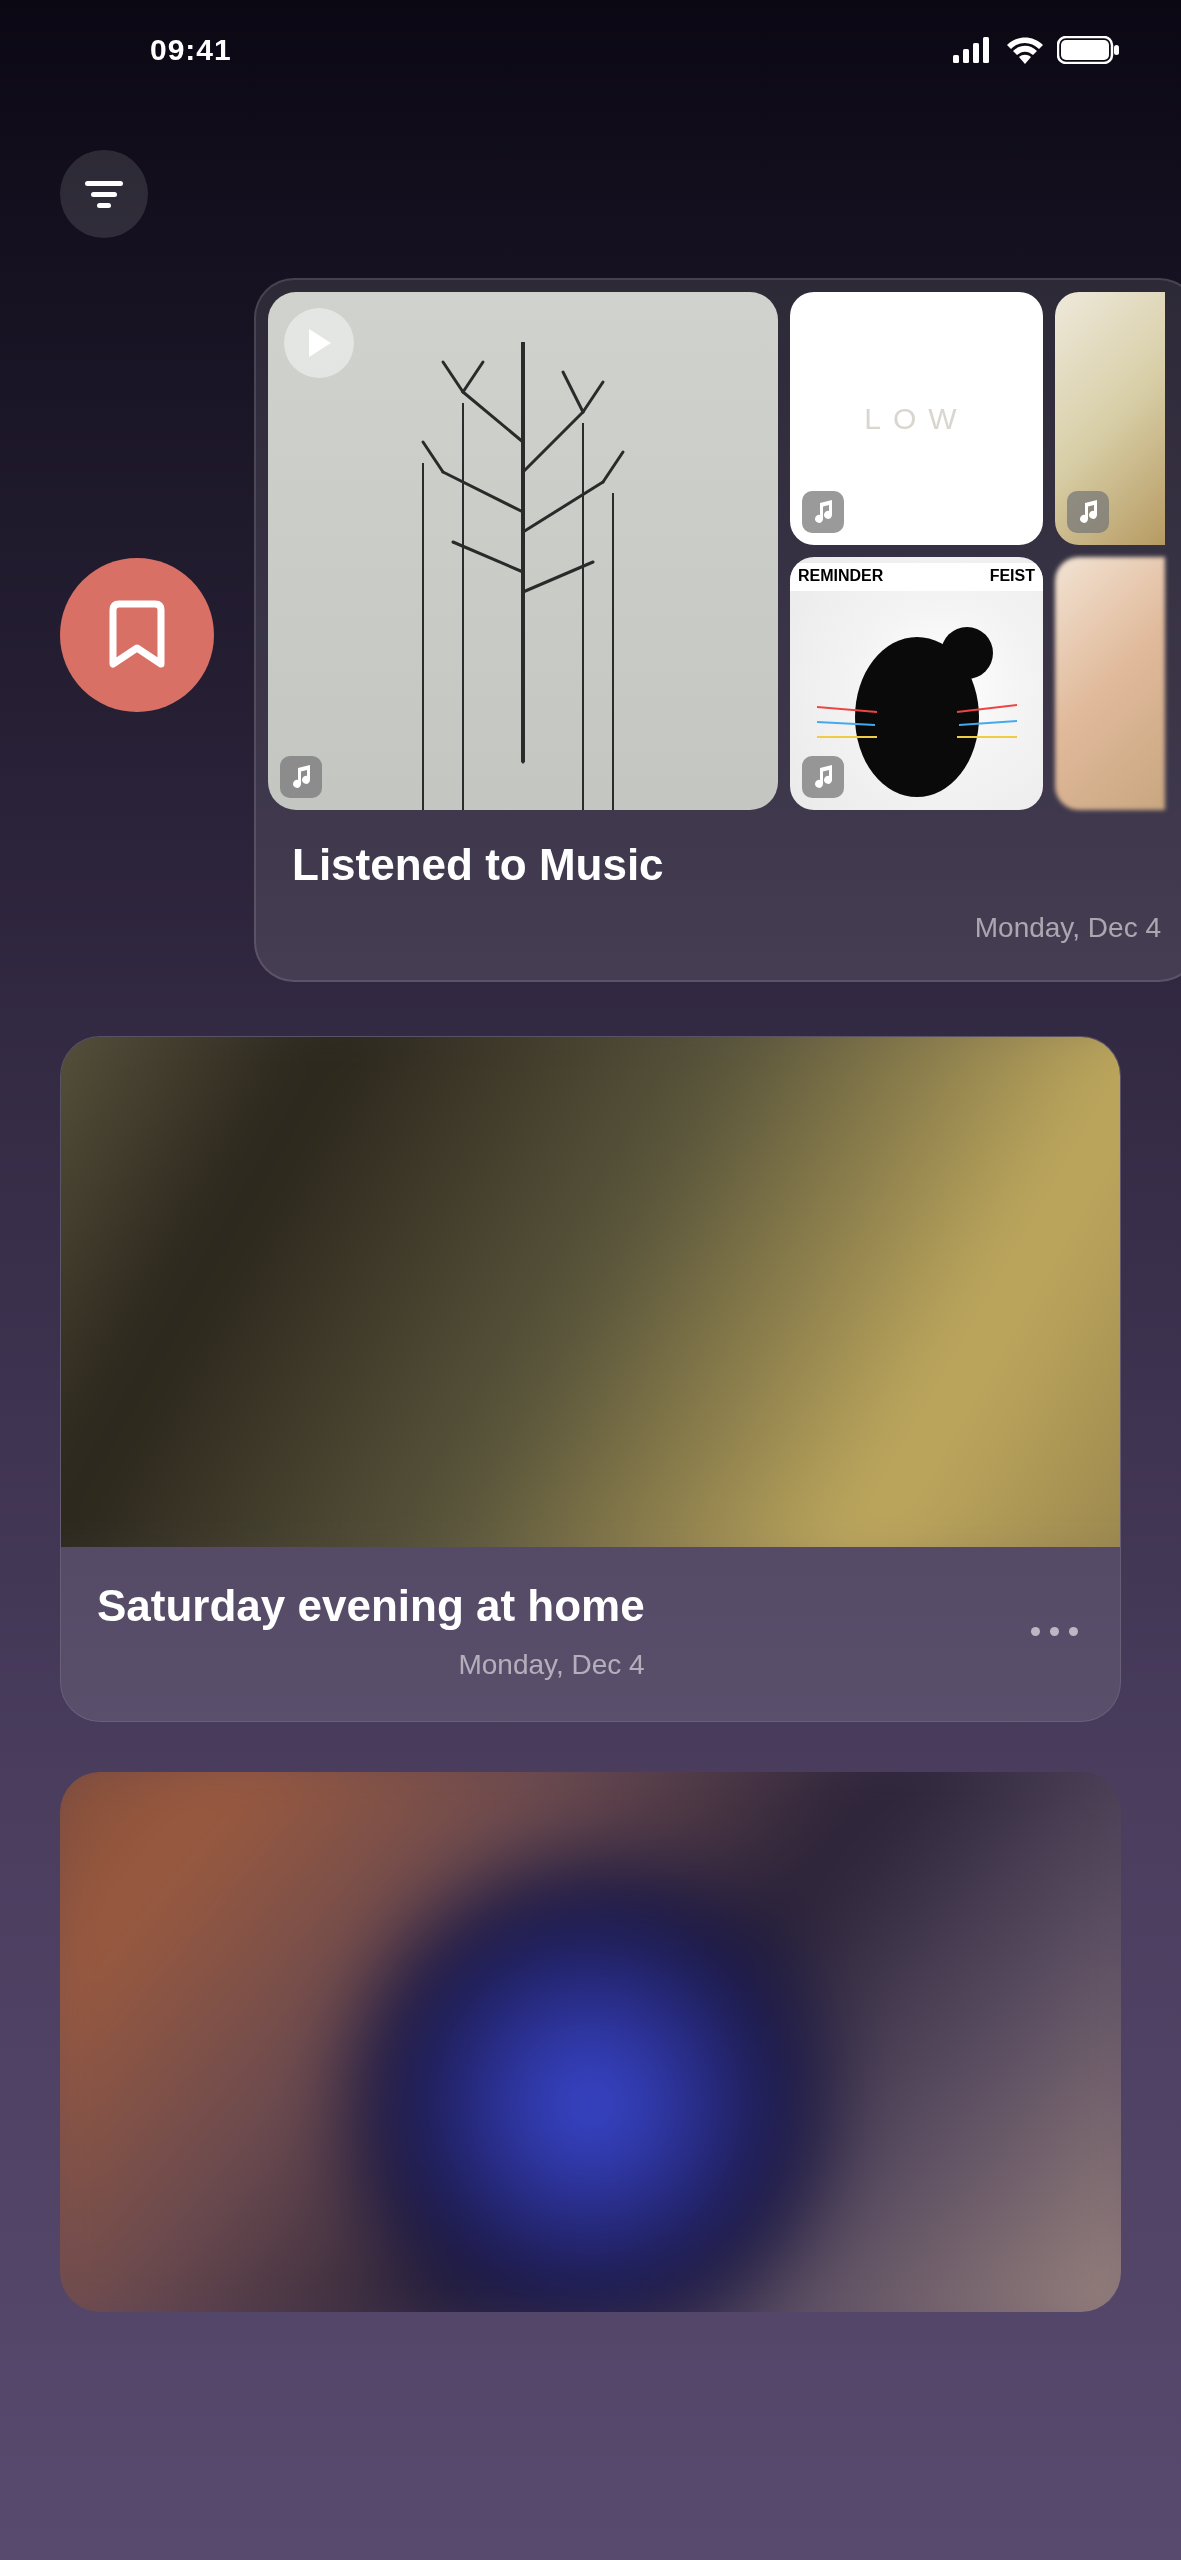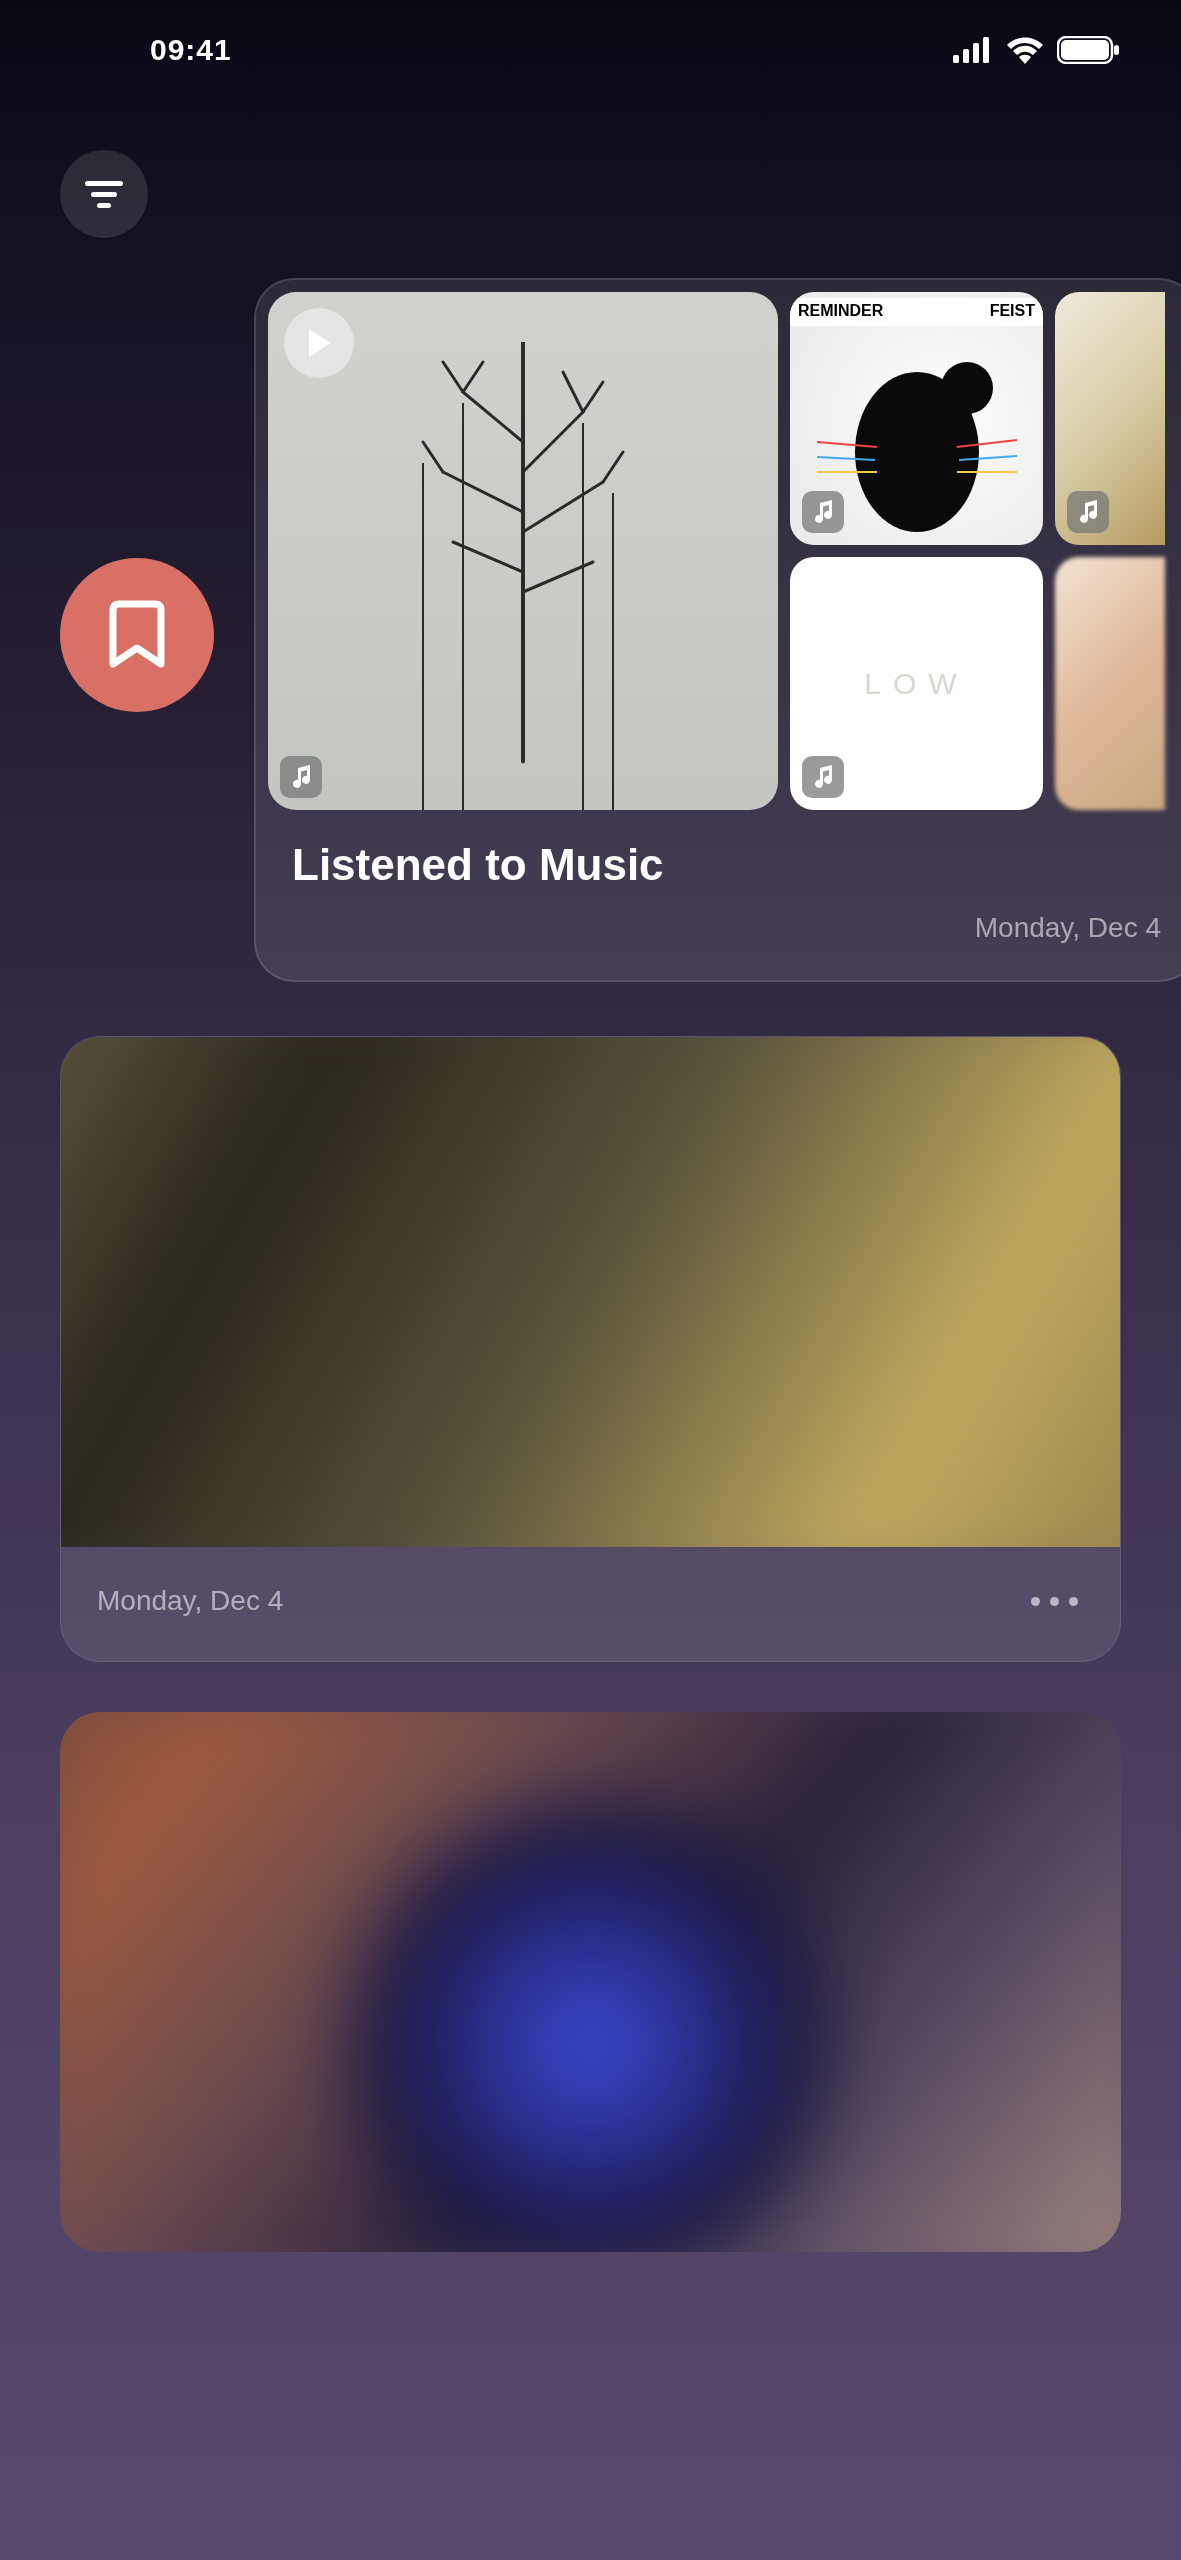--- a/index.html
+++ b/index.html
@@ -210,20 +210,28 @@
             </svg>
         </div>
         <div class="music-chip">
           <svg width="22" height="24" viewBox="0 0 22 24">
               <path d="M8 3 L20 0 V15 A4 4 0 1 1 17 11 V5 L11 6.5 V19 A4 4 0 1 1 8 15 Z" fill="#fff"></path>
             </svg>
         </div>
       </div>
 
       <div class="album-col">
+        <div class="album-small art-low">
+          <div class="low-text">LOW</div>
+          <div class="music-chip">
+            <svg width="22" height="24" viewBox="0 0 22 24">
+                <path d="M8 3 L20 0 V15 A4 4 0 1 1 17 11 V5 L11 6.5 V19 A4 4 0 1 1 8 15 Z" fill="#fff"></path>
+              </svg>
+          </div>
+        </div>
         <div class="album-small art-feist">
           <div class="feist-bar">
             <span>REMINDER</span>
             <span>FEIST</span>
           </div>
           <svg class="feist-head" width="200" height="210" viewBox="0 0 200 210">
               <ellipse cx="100" cy="120" rx="62" ry="80" fill="#0a0a0a"></ellipse>
               <circle cx="150" cy="56" r="26" fill="#0a0a0a"></circle>
               <g stroke-width="2" fill="none">
                 <line x1="0" y1="110" x2="60" y2="115" stroke="#e44"></line>
@@ -233,28 +241,20 @@
                 <line x1="142" y1="128" x2="200" y2="124" stroke="#4ae"></line>
                 <line x1="140" y1="140" x2="200" y2="140" stroke="#ec4"></line>
               </g>
             </svg>
           <div class="music-chip">
             <svg width="22" height="24" viewBox="0 0 22 24">
                 <path d="M8 3 L20 0 V15 A4 4 0 1 1 17 11 V5 L11 6.5 V19 A4 4 0 1 1 8 15 Z" fill="#fff"></path>
               </svg>
           </div>
         </div>
-        <div class="album-small art-low">
-          <div class="low-text">LOW</div>
-          <div class="music-chip">
-            <svg width="22" height="24" viewBox="0 0 22 24">
-                <path d="M8 3 L20 0 V15 A4 4 0 1 1 17 11 V5 L11 6.5 V19 A4 4 0 1 1 8 15 Z" fill="#fff"></path>
-              </svg>
-          </div>
-        </div>
       </div>
 
       <div class="album-col">
         <div class="album-partial art-sketch">
           <div class="music-chip">
             <svg width="22" height="24" viewBox="0 0 22 24">
                 <path d="M8 3 L20 0 V15 A4 4 0 1 1 17 11 V5 L11 6.5 V19 A4 4 0 1 1 8 15 Z" fill="#fff"></path>
               </svg>
           </div>
         </div>
@@ -268,20 +268,21 @@
     </div>
   </div>
 </div>
 
 <div class="photo-card">
   <div class="photo-area" style="overflow:hidden;">
     <div class="photo-blur-a" style="width:100%;height:100%"></div>
   </div>
   <div class="photo-meta">
     <div class="photo-meta-left">
+      <div class="card-title">Saturday evening at home</div>
       <div class="card-date">Monday, Dec 4</div>
     </div>
     <div class="more-btn">
       <span class="dot"></span>
       <span class="dot"></span>
       <span class="dot"></span>
     </div>
   </div>
 </div>
 

